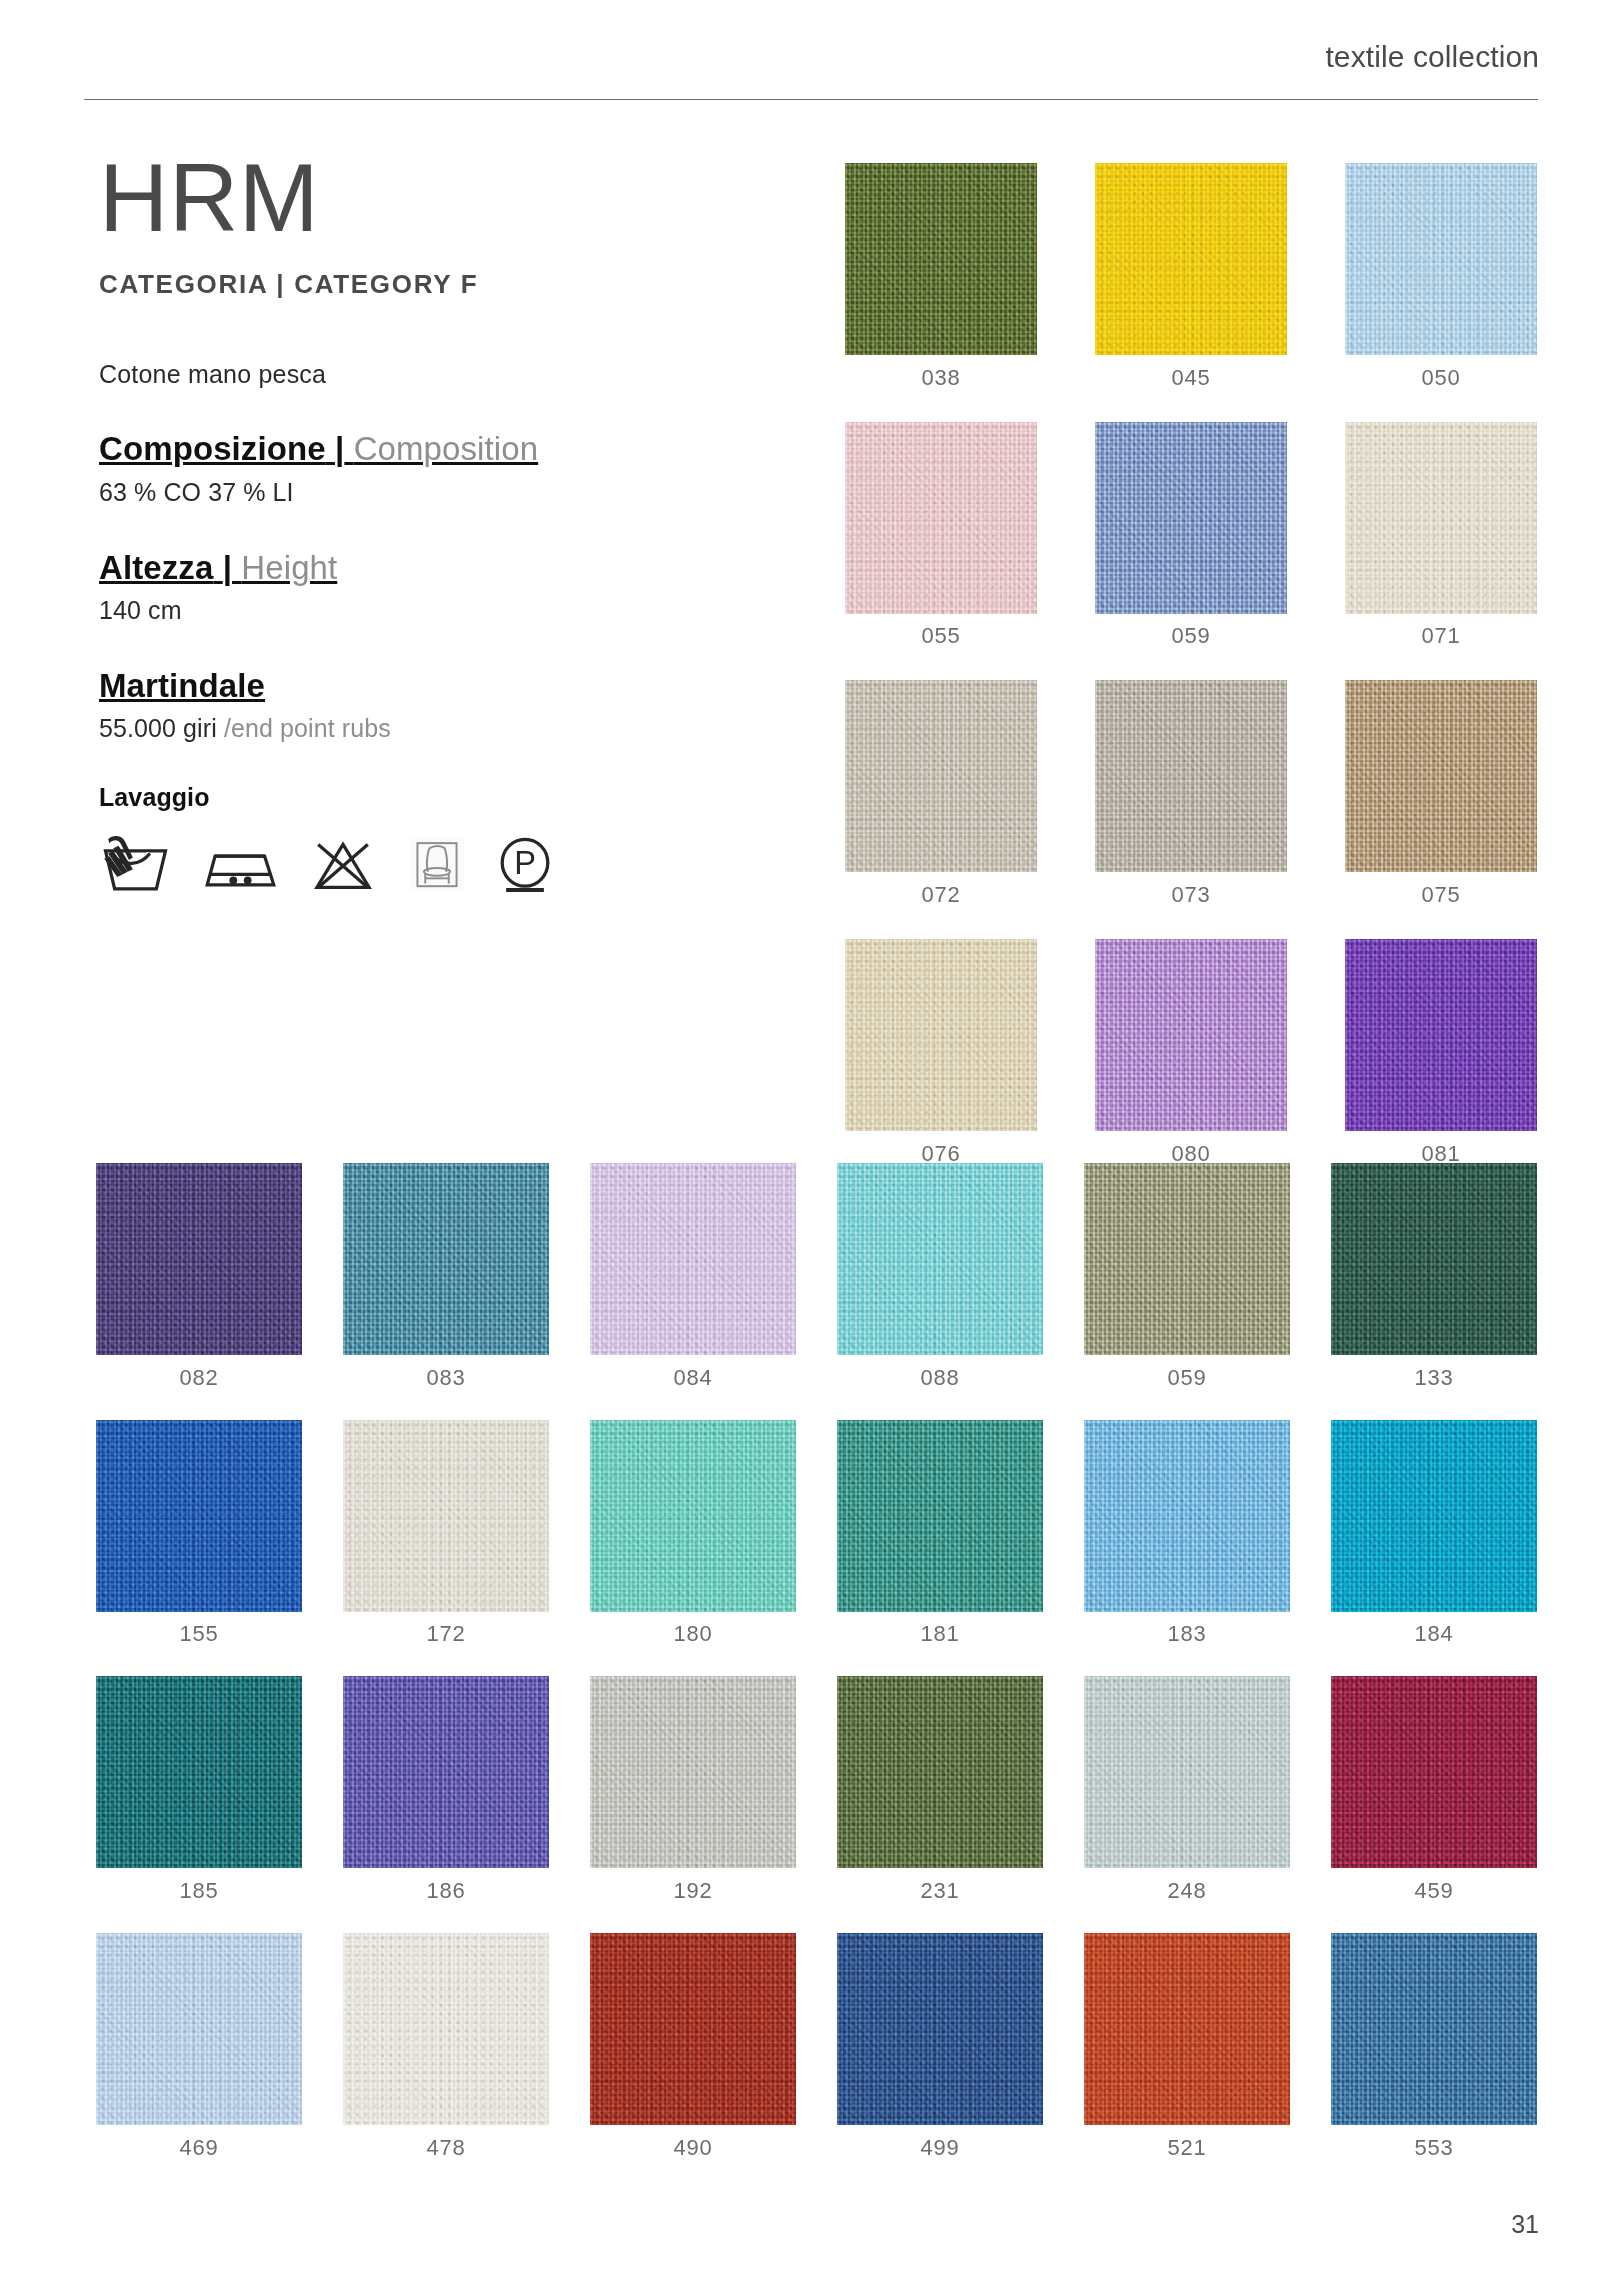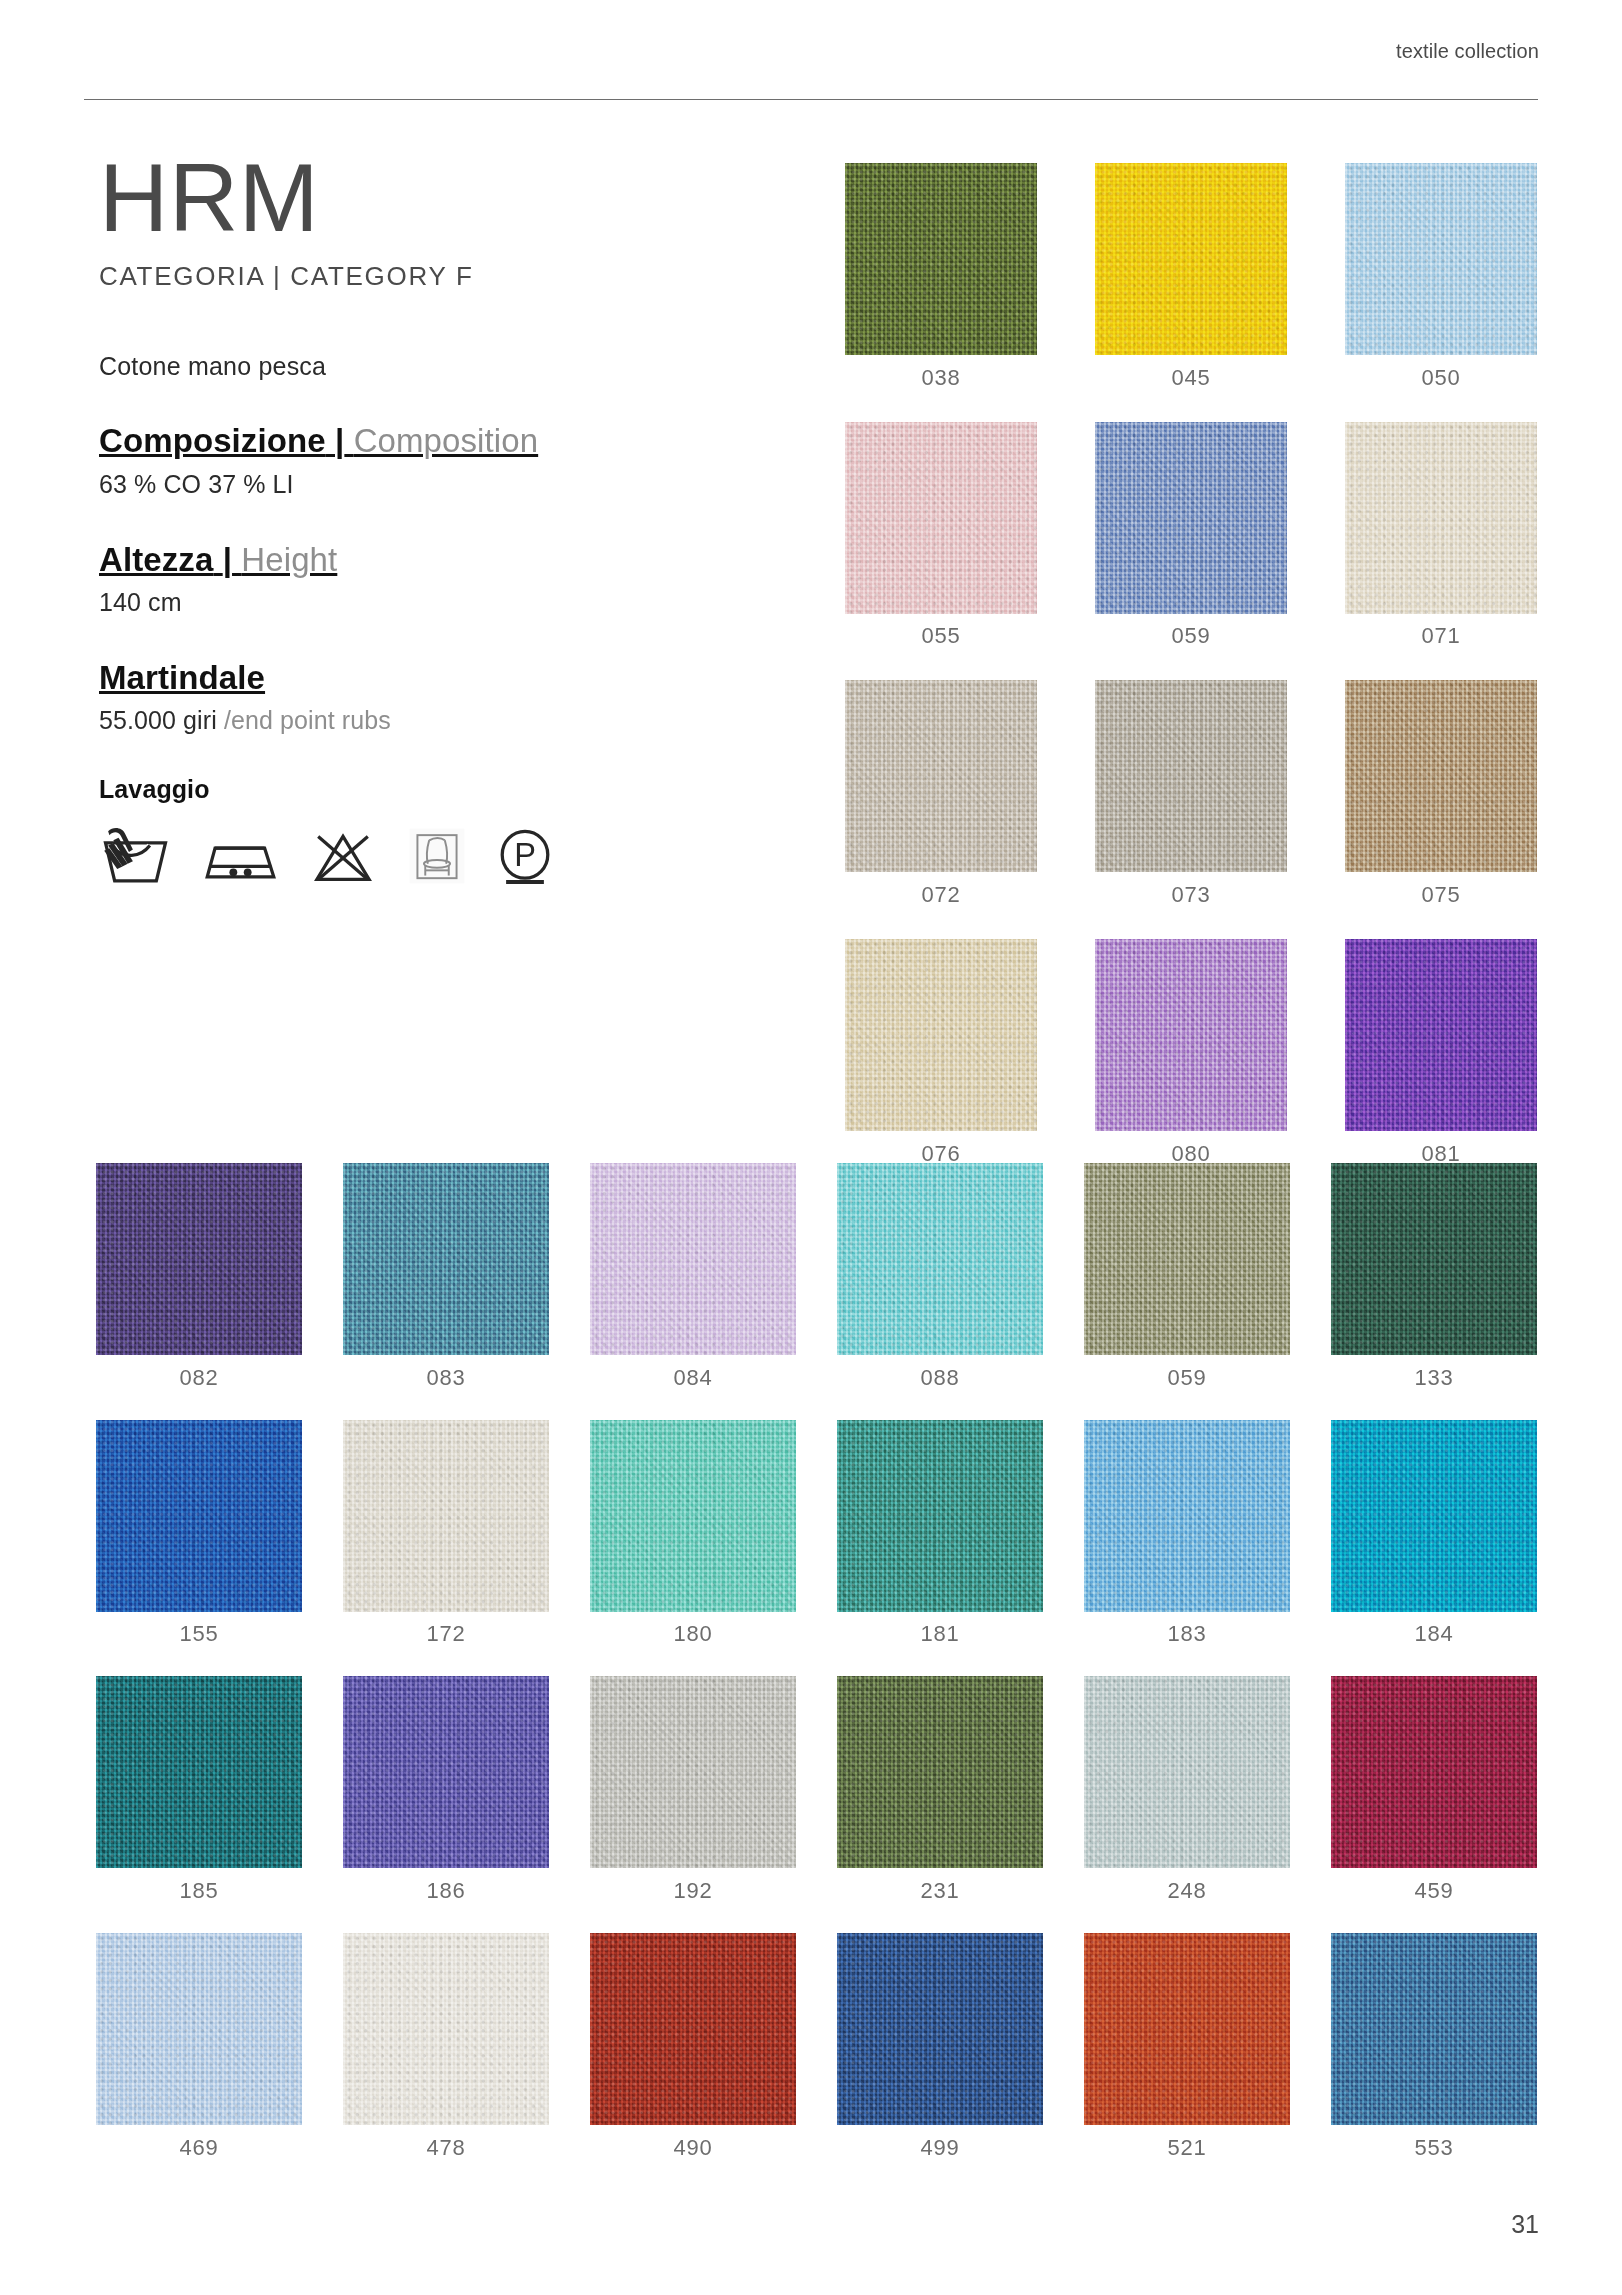--- a/index.html
+++ b/index.html
@@ -9,37 +9,37 @@
     font-family:"Liberation Sans", sans-serif;
     color:#3b3b3b;
     position:relative;
     overflow:hidden;
   }
 
   
   #header-area { position:absolute; left:0; top:0; width:1623px; height:110px; }
   #header-title {
     position:absolute; right:84px; top:40px;
-    font-size:20px; font-weight:400; color:#4a4a4a;
+    font-size:30px; font-weight:400; color:#4a4a4a;
     letter-spacing:0.1px; white-space:nowrap;
   }
   #header-rule {
     position:absolute; left:84px; top:99px;
     width:1454px; height:0.6px; background:#6e6e6e;
   }
 
   
   #info-col { position:absolute; left:99px; top:152px; width:682px; }
 
   #brand-title {
     font-size:96px; font-weight:300; color:#4a4a4a;
     line-height:0.95; letter-spacing:0.6px; margin:0;
   }
   #category-line {
-    margin-top:18px; font-size:26px; font-weight:400;
+    margin-top:26px; font-size:26px; font-weight:700;
     color:#4a4a4a; letter-spacing:1.7px; white-space:nowrap;
   }
 
   #hand-line {
     margin-top:60px; font-size:25px; font-weight:400; color:#2b2b2b;
     letter-spacing:0.2px;
   }
 
   .spec-block { margin-top:39px; }
   .spec-head {

